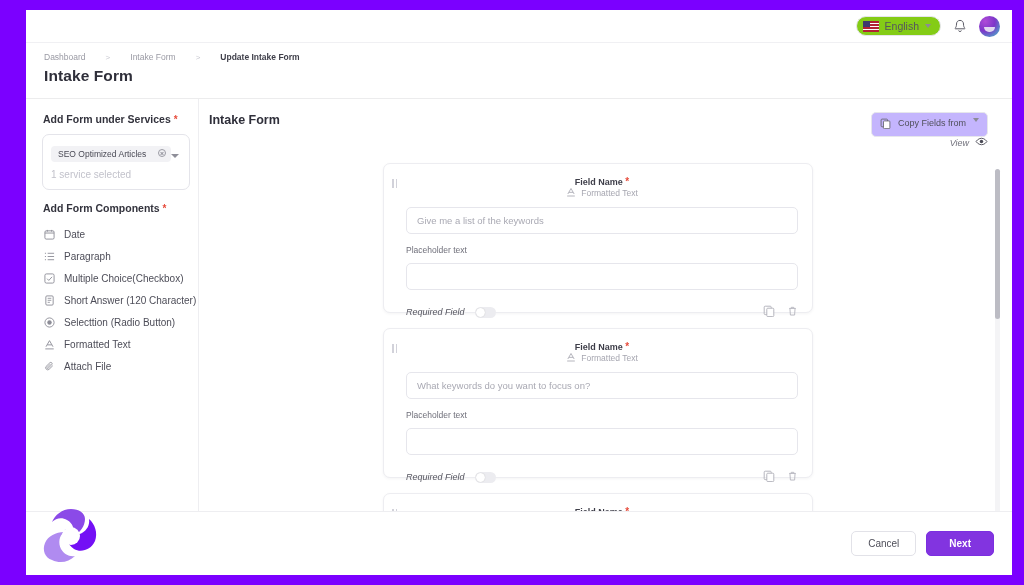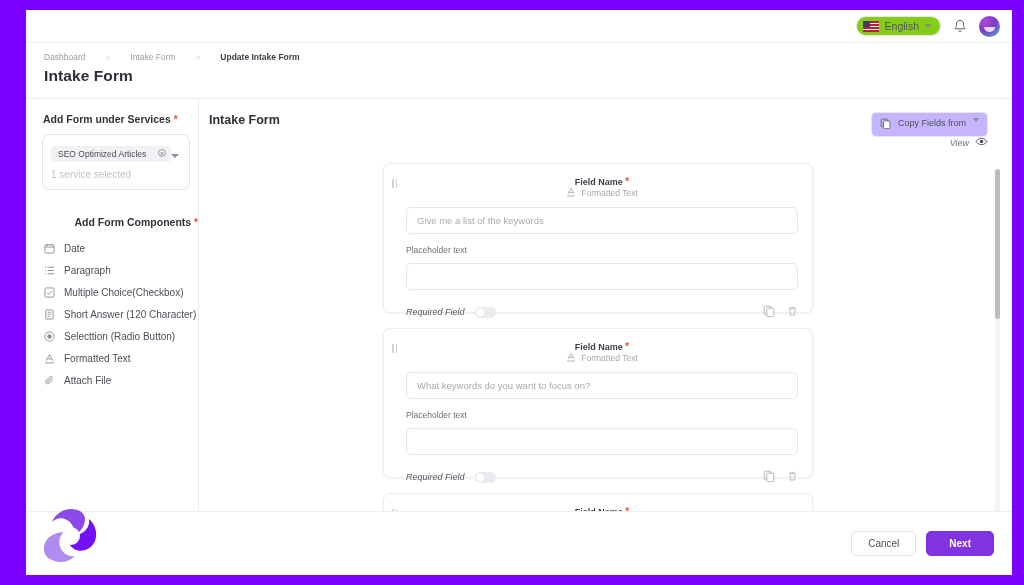--- a/index.html
+++ b/index.html
@@ -115,21 +115,21 @@
   .chip-x::before, .chip-x::after {
     content:""; position:absolute; left:1px; top:3px; width:4px; height:1px; background:#9b9ba4;
   }
   .chip-x::before{ transform: rotate(45deg); }
   .chip-x::after{ transform: rotate(-45deg); }
   .select-ph { font-size:10px; color:#c2c2cb; margin-top:7px; }
   .select-caret {
     position:absolute; right:10px; top:19px;
     width:0;height:0;border-left:4px solid transparent;border-right:4px solid transparent;border-top:4.5px solid #8f8f99;
   }
-  .comp-title { margin-top: 26px; text-align: right; }
+  .comp-title { margin-top: 12px; }
   .comp-list { margin-top: 2px; }
   .comp-item {
     display:flex; align-items:center; gap:9px;
     padding: 5px 0 5px 9px;
     font-size: 10px; color:#4d4d58;
     cursor: pointer;
   }
   .comp-item .ic { width:12px; height:12px; flex:0 0 12px; display:flex; align-items:center; justify-content:center; }
   
   .right { flex:1; position:relative; background:#ffffff; }

